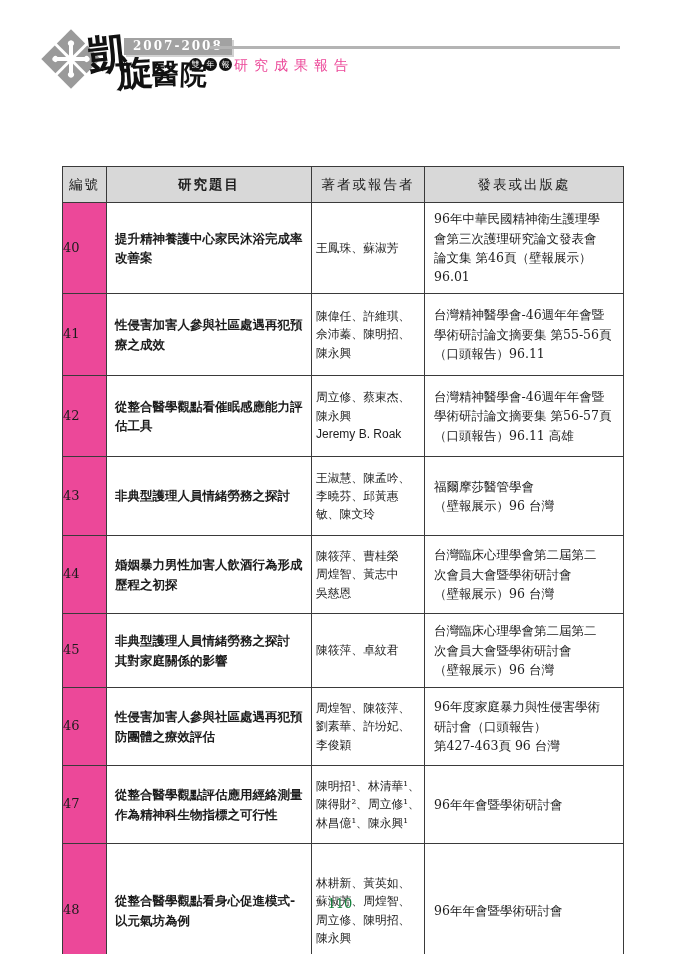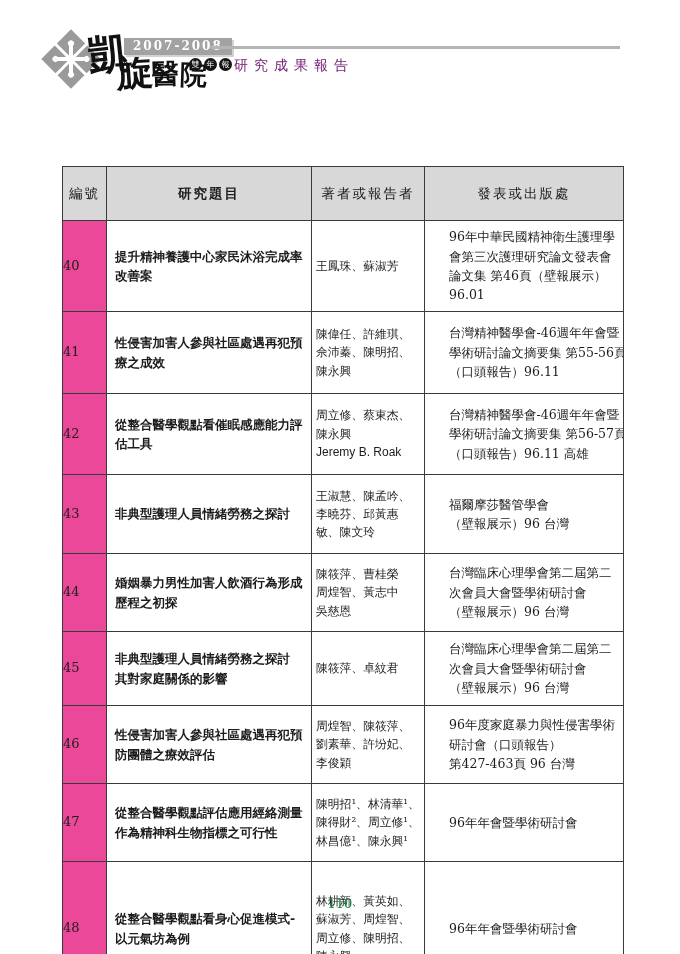--- a/index.html
+++ b/index.html
@@ -45,40 +45,40 @@
   }
   .rule { position:absolute; left:210px; top:46px; width:410px; height:3px; background:#b4b4b4; }
   .badges { position:absolute; left:189px; top:58px; display:flex; gap:2px; }
   .badge {
     width:13px; height:13px; border-radius:50%; background:#141414;
     color:#fff; font-size:8px; line-height:13px; text-align:center;
     font-family:"DejaVu Sans","Liberation Sans",sans-serif;
   }
   .report-title {
     position:absolute; left:234px; top:57px; font-size:14px;
-    letter-spacing:6px; color:#701a75; font-weight:500;
+    letter-spacing:6px; color:#ec4899; font-weight:500;
   }
   
   .tbl {
     position:absolute; left:62px; top:166px; width:557px;
     display:table; border-collapse:collapse; table-layout:fixed;
     font-size:12.5px; line-height:1.55;
   }
   .tr { display:table-row; }
   .td {
     display:table-cell; border:1px solid #3a3a3a;
     vertical-align:middle; overflow:hidden;
   }
   .td.no     { width:43px;  text-align:left; background:#ec4899; font-size:13px; }
   .td.title  { width:204px; padding:4px 8px;  white-space:pre;font-weight:bold; }
   .td.auth   { width:112px; padding:4px 4px;  white-space:pre; font-size:11.8px; }
-  .td.venue  { width:198px; padding:4px 24px;  white-space:pre; }
+  .td.venue  { width:198px; padding:4px 9px;  white-space:pre; }
   .tr.head .td {
     background:#d8d8d8; text-align:center; white-space:normal;
-    font-size:13.5px; letter-spacing:2px; padding:14px 0; height:25px;
+    font-size:13.5px; letter-spacing:2px; padding:5px 0; height:25px;
   }
   .tr:nth-child(2)  .td { height:82px; }
   .tr:nth-child(3)  .td { height:73px; }
   .tr:nth-child(4)  .td { height:72px; }
   .tr:nth-child(5)  .td { height:70px; }
   .tr:nth-child(6)  .td { height:69px; }
   .tr:nth-child(7)  .td { height:65px; }
   .tr:nth-child(8)  .td { height:69px; }
   .tr:nth-child(9)  .td { height:69px; }
   .tr:nth-child(10) .td { height:125px; }

